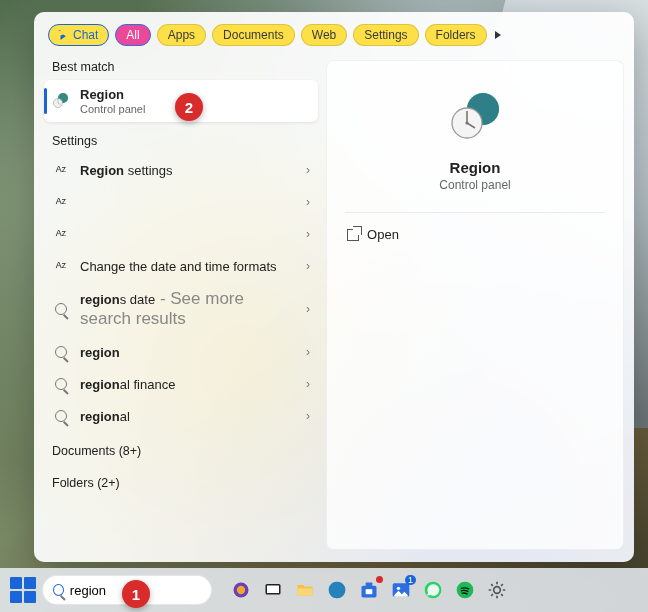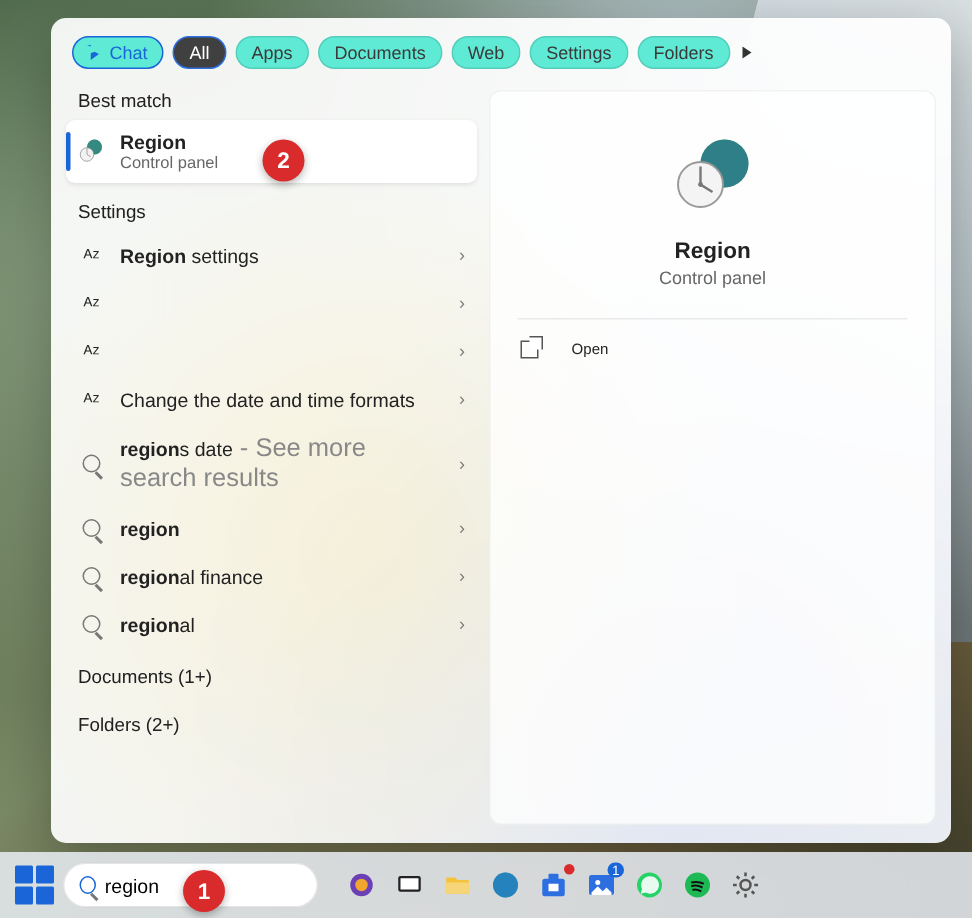--- a/index.html
+++ b/index.html
@@ -41,25 +41,25 @@
     display: flex; align-items: center; gap: 6px;
     padding: 12px 14px 8px;
     position:relative; z-index:1;
   }
   .chip {
     display: inline-flex; align-items: center; gap: 5px;
     height: 22px; padding: 0 10px;
     border-radius: 11px;
     font-size: 12px; color: #3a3a3a;
     border: 1px solid rgba(0,0,0,.12);
-    background: #5eead4;
+    background: #fde047;
     cursor: pointer;
   }
   .chip.chat { border-color: #1a66d8; color: #1a66d8; padding-left:7px; }
-  .chip.all { background: #404040; border-color:#2d6fe0; color:#fff; }
+  .chip.all { background: #ec4899; border-color:#2d6fe0; color:#fff; }
   .scope-sep { flex: 1; }
   .top-right { display:flex; align-items:center; gap:10px; font-size:12px; color:#555;}
   .top-right svg, .chip svg { display:block; }
 
   .content { display:flex; position:relative; z-index:1; height: calc(100% - 44px);}
   .left-col {
     width: 290px; padding: 0 4px 8px 10px;
   }
   .right-col {
     width: 300px; margin: 6px 10px 10px 4px;
@@ -91,22 +91,22 @@
   .result-row .chev { margin-left:auto; color:#7a7a7a; font-size:12px; }
   .result-sub { font-size:11px; color:#666; display:block; margin-top:1px; }
   .result-sub-inline { font-size:17px; color:#888; }
   .result-icon { width:18px; height:18px; display:flex; align-items:center; justify-content:center; flex:none; }
 
   .right-col .preview-icon { width:56px; height:56px; position:relative; }
   .right-col h3 { font-size:15px; font-weight:600; margin-top:14px; color:#222;}
   .right-col .sub { font-size:12px; color:#666; margin-top:2px; }
   .right-divider { height:1px; background:rgba(0,0,0,.08); width:88%; margin:20px 0 6px;}
   .right-action {
-    align-self:flex-start; display:flex; align-items:center; gap:22px;
-    padding:8px 20px; font-size:10px; color:#222; cursor:pointer; width:100%;
+    align-self:flex-start; display:flex; align-items:center; gap:8px;
+    padding:8px 20px; font-size:13px; color:#222; cursor:pointer; width:100%;
   }
 
   
   .taskbar {
     position:absolute; left:0; right:0; bottom:0; height:44px;
     background: rgba(230,234,240,.88);
     backdrop-filter: blur(30px);
     display:flex; align-items:center; gap:6px;
     padding: 0 10px;
   }
@@ -236,21 +236,21 @@
         <span class="chev">›</span>
       </div>
       <div class="result-row">
         <span class="result-icon">
             <span class="mag-ic"></span>
           </span>
         <span><b>region</b><span>al</span></span>
         <span class="chev">›</span>
       </div>
 
-      <div class="section-label space">Documents (1+)</div>
+      <div class="section-label space">Documents (8+)</div>
       <div class="section-label space">Folders (2+)</div>
     </div>
 
     <div class="right-col">
       <div class="preview-icon">
         <svg width="56" height="56" viewBox="0 0 56 56">
           <circle cx="36" cy="20" r="16" fill="#2e8f2e"></circle>
           <ellipse cx="36" cy="20" rx="16" ry="16" fill="#2d6fe0" opacity=".5"></ellipse>
           <circle cx="20" cy="34" r="15" fill="#f4f4f4" stroke="#999" stroke-width="1.3"></circle>
           <path d="M20 22v12l8 5" stroke="#777" stroke-width="1.6" fill="none"></path>

